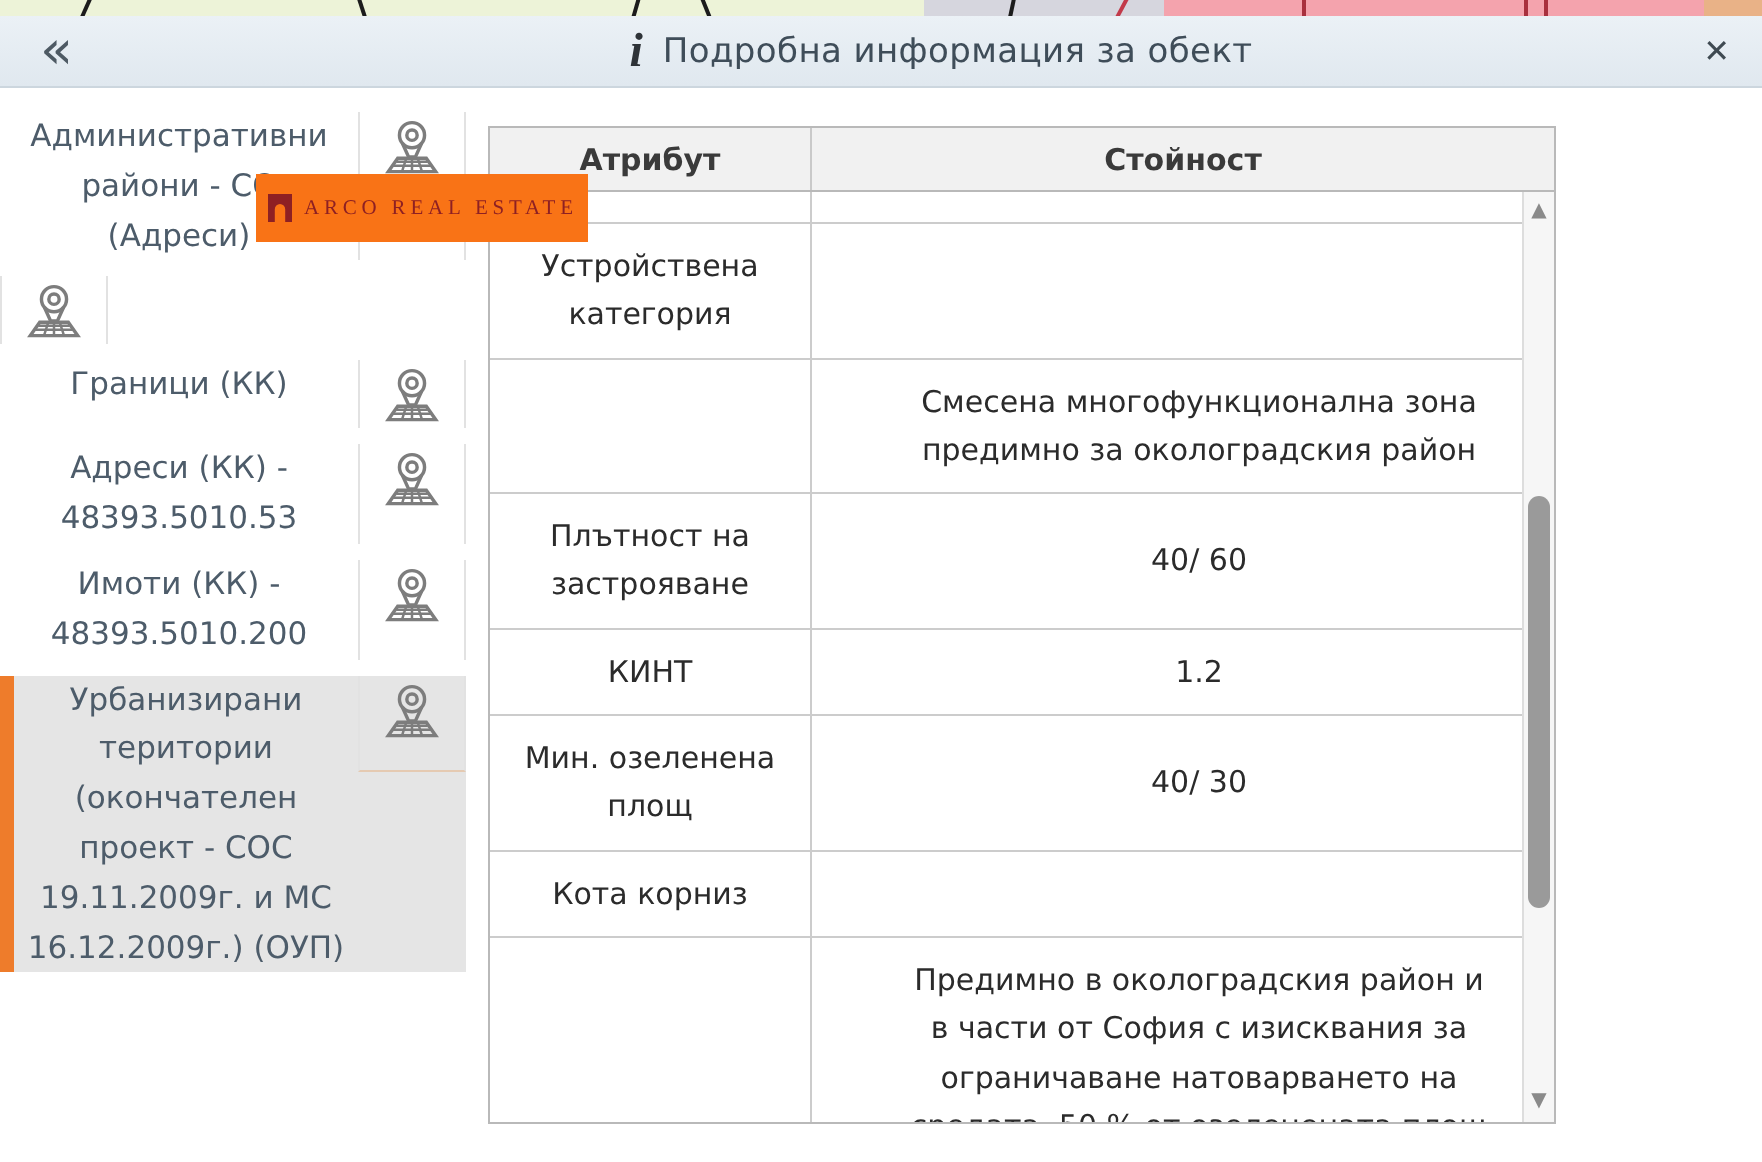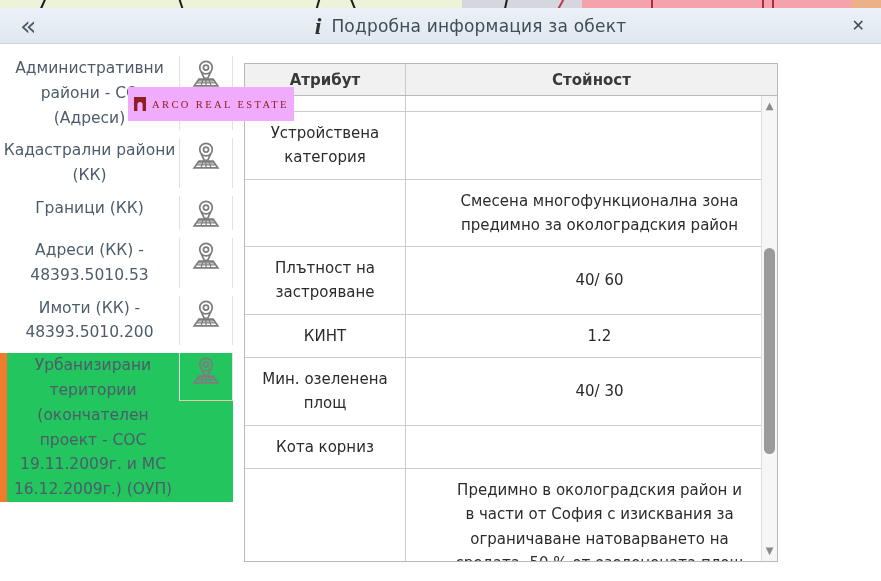--- a/index.html
+++ b/index.html
@@ -26,26 +26,26 @@
   .close-btn { position:absolute; right:16px; top:8px; font-size:16px; font-weight:bold;
     color:#3f4a52; cursor:pointer; }
 
   
   .sidebar { position:absolute; left:0; top:44px; width:233px; padding-top:12px; }
   .side-item { display:flex; align-items:stretch; margin-bottom:8px; color:#4d5c6a;
     font-size:15.5px; line-height:1.6; cursor:pointer; }
   .side-item .label { flex:1; text-align:center; padding:0 3px; }
   .side-item .icon-cell { width:54px; display:flex; justify-content:center; align-items:flex-start;
     padding-top:2px; border-left:1px solid #e2e2e2; border-right:1px solid #e2e2e2; }
-  .side-item.highlighted { background:#22c55e; border-left:7px solid #ee7c2b; }
+  .side-item.highlighted { background:#e5e5e5; border-left:7px solid #ee7c2b; }
   .side-item.highlighted .icon-cell { height:48px; border-bottom:1px solid #e5cab2; }
   .pin-svg { stroke:#7d7d7d; fill:none; stroke-width:1.4; }
 
   
-  .logo-box { position:absolute; left:128px; top:87px; height:34px; background:#f0abfc; z-index:6;
+  .logo-box { position:absolute; left:128px; top:87px; height:34px; background:#f97316; z-index:6;
     display:flex; align-items:center; padding:0 5px; gap:5px; }
   .logo-text { font-family:"Liberation Serif","DejaVu Serif",serif; font-size:10.5px;
     letter-spacing:2.4px; color:#8e2023; white-space:nowrap; }
 
   
   .main { position:absolute; left:244px; top:63px; width:534px; }
   .tbl { border:1px solid #b9b9b9; background:#fff; }
   .thead { display:flex; height:32px; background:#f1f1f1; border-bottom:1px solid #b9b9b9;
     font-weight:bold; font-size:15px; color:#3a3a3a; }
   .th { display:flex; align-items:center; justify-content:center; }
@@ -111,21 +111,20 @@
             <path d="M5.3 20.2 L20.7 20.2 M6.6 18.6 L19.4 18.6" stroke-width="1"></path>
             <path d="M9 22.4 L10.6 17.4 M13 22.6 L13 17.2 M17 22.4 L15.4 17.4" stroke-width="1"></path>
             <circle cx="13" cy="7.8" r="5.1"></circle>
             <circle cx="13" cy="7.8" r="2.1"></circle>
             <path d="M9.1 11.1 L11.6 16.6 L14.4 16.6 L16.9 11.1"></path>
           </svg>
         </div>
       </div>
 
       <div class="side-item">
-        <div class="label">Кадастрални райони (КК)</div>
         <div class="icon-cell">
           <svg class="pin-svg" viewBox="0 0 26 26" width="32" height="32">
             <path d="M7.2 17.2 L3.4 22.6 L22.6 22.6 L18.8 17.2 Z"></path>
             <path d="M5.3 20.2 L20.7 20.2 M6.6 18.6 L19.4 18.6" stroke-width="1"></path>
             <path d="M9 22.4 L10.6 17.4 M13 22.6 L13 17.2 M17 22.4 L15.4 17.4" stroke-width="1"></path>
             <circle cx="13" cy="7.8" r="5.1"></circle>
             <circle cx="13" cy="7.8" r="2.1"></circle>
             <path d="M9.1 11.1 L11.6 16.6 L14.4 16.6 L16.9 11.1"></path>
           </svg>
         </div>

